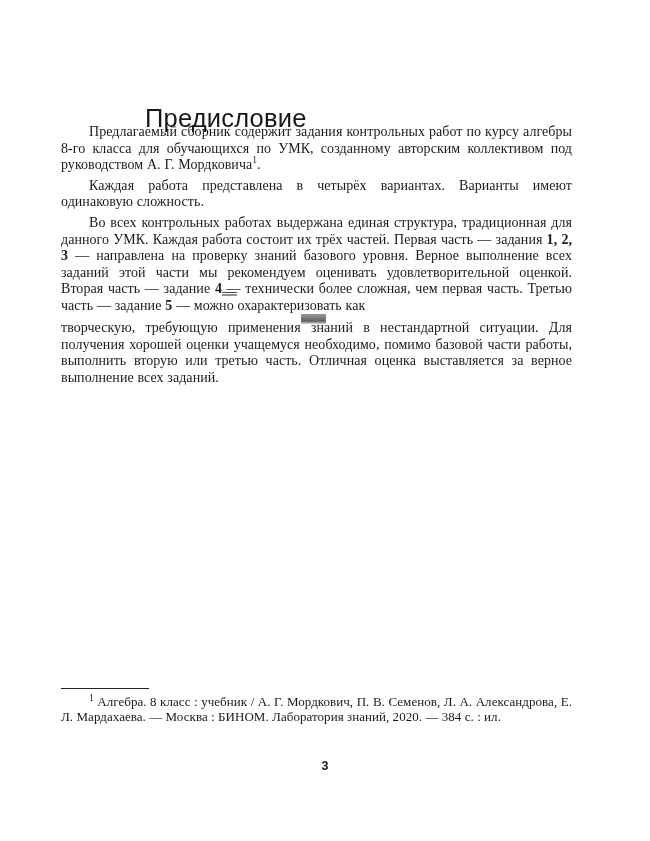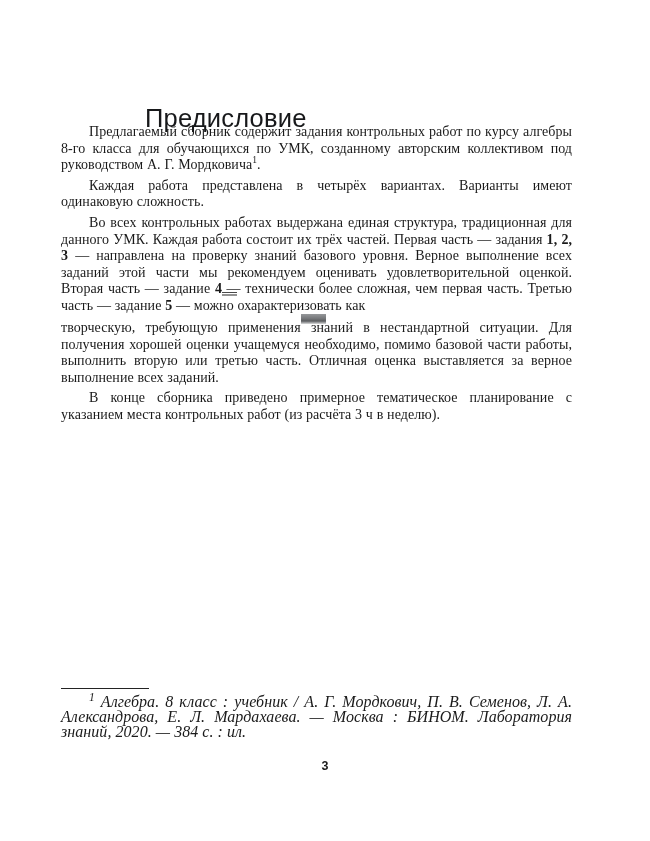--- a/index.html
+++ b/index.html
@@ -115,24 +115,23 @@
     background: #232323;
   }
   .footnote {
     position: absolute;
     left: 61px;
     top: 694px;
     width: 511px;
     margin: 0;
     text-align: justify;
     text-indent: 28px;
-    font-size: 16px;
+    font-size: 13px;
     line-height: 15.2px;
     letter-spacing: 0.05px;
-    font-style: italic;
   }
   .footnote sup {
     font-size: 0.72em;
     vertical-align: super;
     line-height: 0;
   }
 
   
   .folio {
     position: absolute;
@@ -156,21 +155,20 @@
   <div class="textblock">
 
     <p class="para"><span>Предлагаемый сборник содержит задания контрольных работ по курсу алгебры 8-го класса для обучающихся по УМК, созданному авторским коллективом под руководством А. Г. Мордковича</span><sup class="fnref">1</sup><span>.</span></p>
 
     <p class="para"><span>Каждая работа представлена в четырёх вариантах. Варианты имеют одинаковую сложность.</span></p>
 
     <p class="para"><span>Во всех контрольных работах выдержана единая структура, традиционная для данного УМК. Каждая работа состоит их трёх частей. Первая часть — задания </span><b>1, 2, 3</b><span> — направлена на проверку знаний базового уровня. Верное выполнение всех заданий этой части мы рекомендуем оценивать удовлетворительной оценкой. Вторая часть — задание </span><b>4</b><span> — технически более сложная, чем первая часть. Третью часть — задание </span><b>5</b><span> — можно охарактеризовать как</span></p>
 
     <p class="para no-indent gap-before"><span>творческую, требующую применения знаний в нестандартной ситуации. Для получения хорошей оценки учащемуся необходимо, помимо базовой части работы, выполнить вторую или третью часть. Отличная оценка выставляется за верное выполнение всех заданий.</span></p>
 
-    <p class="para"><span>В конце сборника приведено примерное тематическое планирование с указанием места контрольных работ (из расчёта 3 ч в неделю).</span></p>
 
   </div>
 
   <span class="artifact-underline"></span>
   <span class="artifact-smudge"></span>
 
   <div class="footnote-rule"></div>
 
   <p class="footnote"><sup>1</sup><span> Алгебра. 8 класс : учебник / А. Г. Мордкович, П. В. Семенов, Л. А. Александрова, Е. Л. Мардахаева. — Москва : БИНОМ. Лаборатория знаний, 2020. — 384 с. : ил.</span></p>
 

